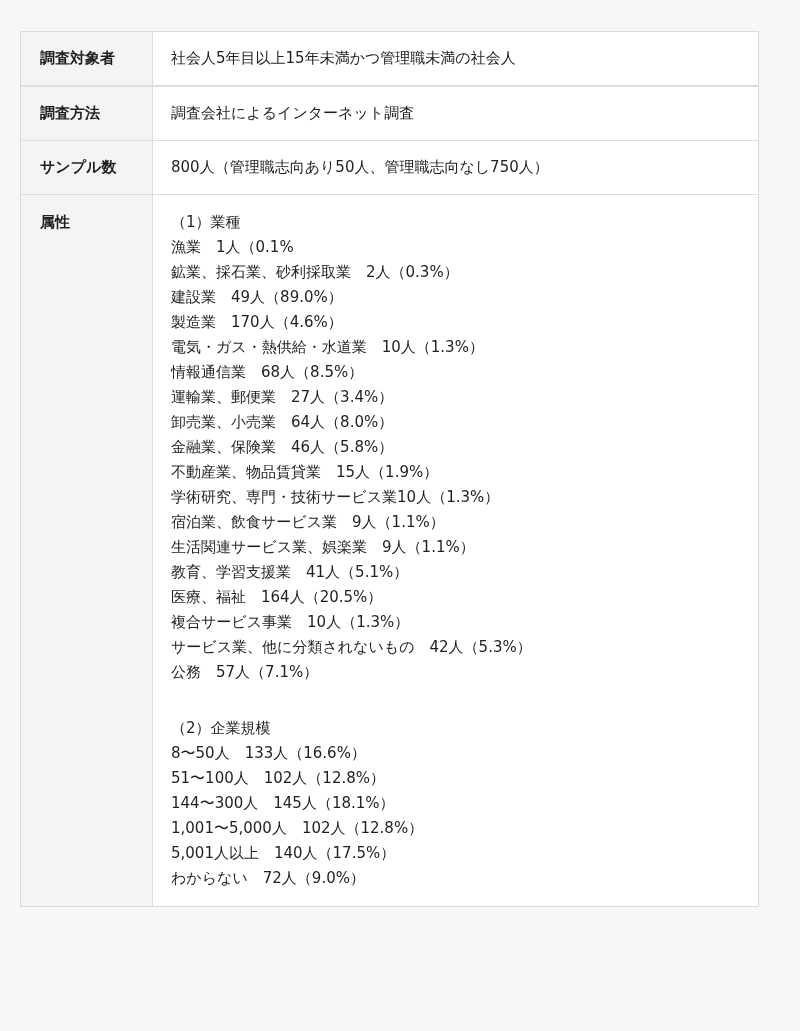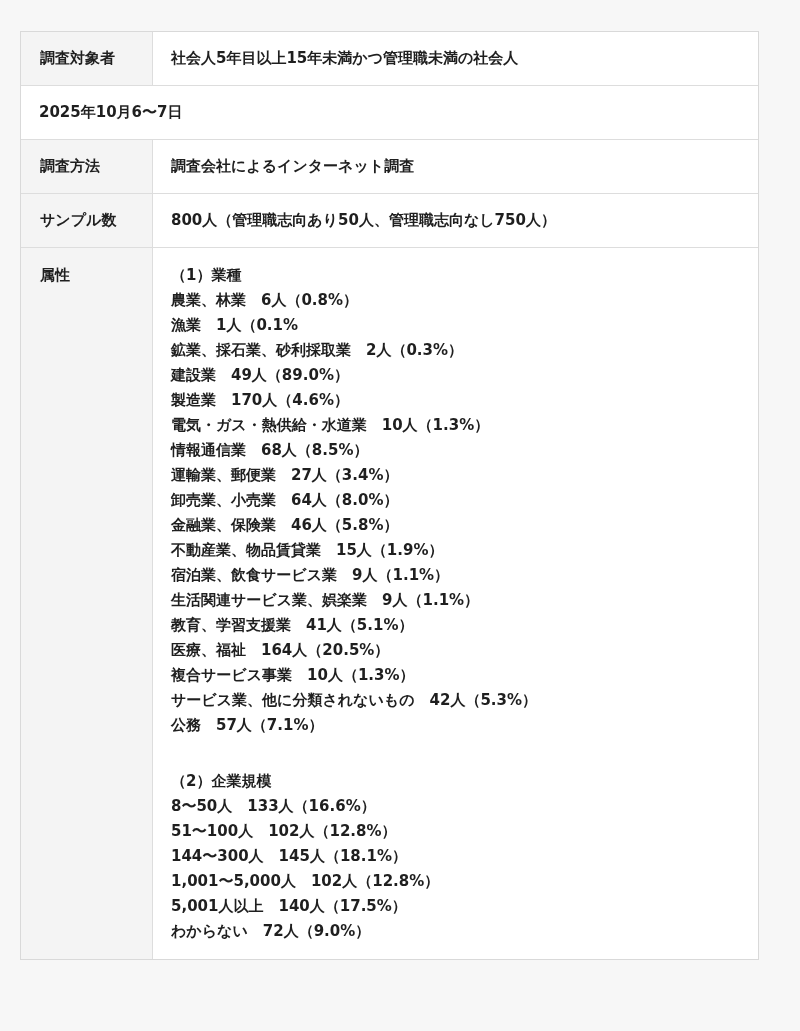--- a/index.html
+++ b/index.html
@@ -39,21 +39,20 @@
     background: #f4f4f4;
     border-right: 1px solid #dddddd;
     font-weight: bold;
     padding: 14px 8px 14px 19px;
     line-height: 25px;
   }
   .row-value {
     flex: 1;
     padding: 14px 12px 14px 18px;
     line-height: 25px;
-    font-weight: bold;
   }
   .row.attributes .row-label {
     padding-top: 15px;
   }
   .row.attributes .row-value {
     padding-top: 15px;
     padding-bottom: 15px;
   }
   .attr-section + .attr-section {
     margin-top: 31px; 
@@ -70,51 +69,50 @@
 <body>
 
 <div class="survey-table">
 
   <div class="row">
     <div class="row-label">調査対象者</div>
     <div class="row-value">社会人5年目以上15年未満かつ管理職未満の社会人</div>
   </div>
 
   <div class="row">
-    <div class="row-value">2025年10月6〜7日</div>
   </div>
 
   <div class="row">
     <div class="row-label">調査方法</div>
     <div class="row-value">調査会社によるインターネット調査</div>
   </div>
 
   <div class="row">
     <div class="row-label">サンプル数</div>
     <div class="row-value">800人（管理職志向あり50人、管理職志向なし750人）</div>
   </div>
 
   <div class="row attributes">
     <div class="row-label">属性</div>
     <div class="row-value">
 
       <div class="attr-section">
         <div class="attr-heading">（1）業種</div>
         <div>
-            <div class="attr-line">農業、林業　6人（0.8%）</div>
             <div class="attr-line">漁業　1人（0.1%</div>
             <div class="attr-line">鉱業、採石業、砂利採取業　2人（0.3%）</div>
             <div class="attr-line">建設業　49人（89.0%）</div>
             <div class="attr-line">製造業　170人（4.6%）</div>
             <div class="attr-line">電気・ガス・熱供給・水道業　10人（1.3%）</div>
             <div class="attr-line">情報通信業　68人（8.5%）</div>
             <div class="attr-line">運輸業、郵便業　27人（3.4%）</div>
             <div class="attr-line">卸売業、小売業　64人（8.0%）</div>
             <div class="attr-line">金融業、保険業　46人（5.8%）</div>
             <div class="attr-line">不動産業、物品賃貸業　15人（1.9%）</div>
+            <div class="attr-line">学術研究、専門・技術サービス業10人（1.3%）</div>
             <div class="attr-line">宿泊業、飲食サービス業　9人（1.1%）</div>
             <div class="attr-line">生活関連サービス業、娯楽業　9人（1.1%）</div>
             <div class="attr-line">教育、学習支援業　41人（5.1%）</div>
             <div class="attr-line">医療、福祉　164人（20.5%）</div>
             <div class="attr-line">複合サービス事業　10人（1.3%）</div>
             <div class="attr-line">サービス業、他に分類されないもの　42人（5.3%）</div>
             <div class="attr-line">公務　57人（7.1%）</div>
           </div>
       </div>
 

